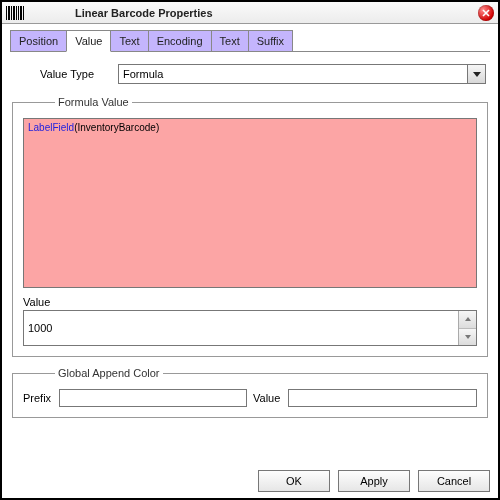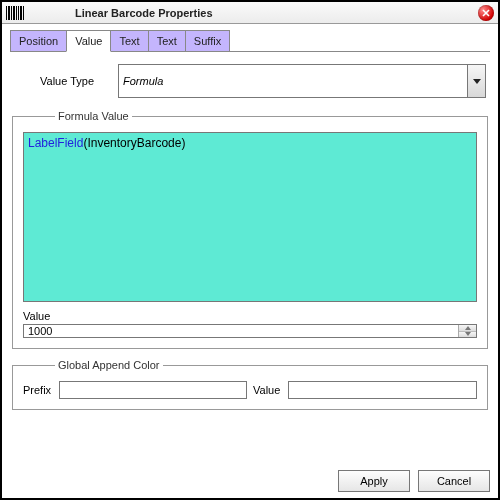--- a/index.html
+++ b/index.html
@@ -78,23 +78,22 @@
     padding: 6px 4px 2px 30px;
   }
   .row label { white-space: nowrap; }
 
   .select {
     flex: 1;
     display: flex;
     align-items: center;
     border: 1px solid #777;
     background: #fff;
-    height: 34px;
+    height: 20px;
     cursor: pointer;
-    font-style: italic;
   }
   .select .sel-text {
     flex: 1;
     padding: 0 4px;
     color: #000;
   }
   .select .sel-btn {
     width: 18px; height: 100%;
     border-left: 1px solid #777;
     background: linear-gradient(#f6f6f6, #d8d8d8);
@@ -113,36 +112,36 @@
     padding: 10px 10px 10px 10px;
   }
   fieldset legend {
     padding: 0 3px;
     color: #333;
     margin-left: 32px;
   }
 
   .formula-box {
     border: 1px solid #777;
-    background: #5eead4;
+    background: #fca5a5;
     height: 170px;
     padding: 3px 4px;
     overflow: auto;
-    font-size: 12px;
+    font-size: 10px;
   }
   .formula-box .fn { color: #2222dd; }
   .formula-box .arg { color: #000; }
 
   .valuebox-wrap { margin-top: 8px; }
   .valuebox-wrap label { display:block; margin-bottom:2px; }
   .spinner {
     display: flex;
     border: 1px solid #777;
     background: #fff;
-    height: 14px;
+    height: 36px;
   }
   .spinner .sp-text {
     flex: 1;
     padding: 0 4px;
     display:flex; align-items:center;
     color:#000;
   }
   .spinner .sp-btns {
     width: 18px;
     display: flex; flex-direction: column;
@@ -222,20 +221,21 @@
       </svg>
     </span>
   </div>
 
   <div class="content">
 
     <div class="tabs">
       <div class="tab"><span>Position</span></div>
       <div class="tab active"><span>Value</span></div>
       <div class="tab"><span>Text</span></div>
+      <div class="tab"><span>Encoding</span></div>
       <div class="tab"><span>Text</span></div>
       <div class="tab"><span>Suffix</span></div>
     </div>
 
     <div class="row">
       <label>Value Type</label>
       <div class="select">
         <div class="sel-text">Formula</div>
         <div class="sel-btn"></div>
       </div>
@@ -271,20 +271,23 @@
           <label>Value</label>
           <div class="txt"></div>
         </div>
       </div>
     </fieldset>
 
   </div>
 
   <div class="footer">
     <div class="btn">
+        <span>OK</span>
+      </div>
+    <div class="btn">
         <span>Apply</span>
       </div>
     <div class="btn">
         <span>Cancel</span>
       </div>
   </div>
 
 </div>
 
 </body></html>

